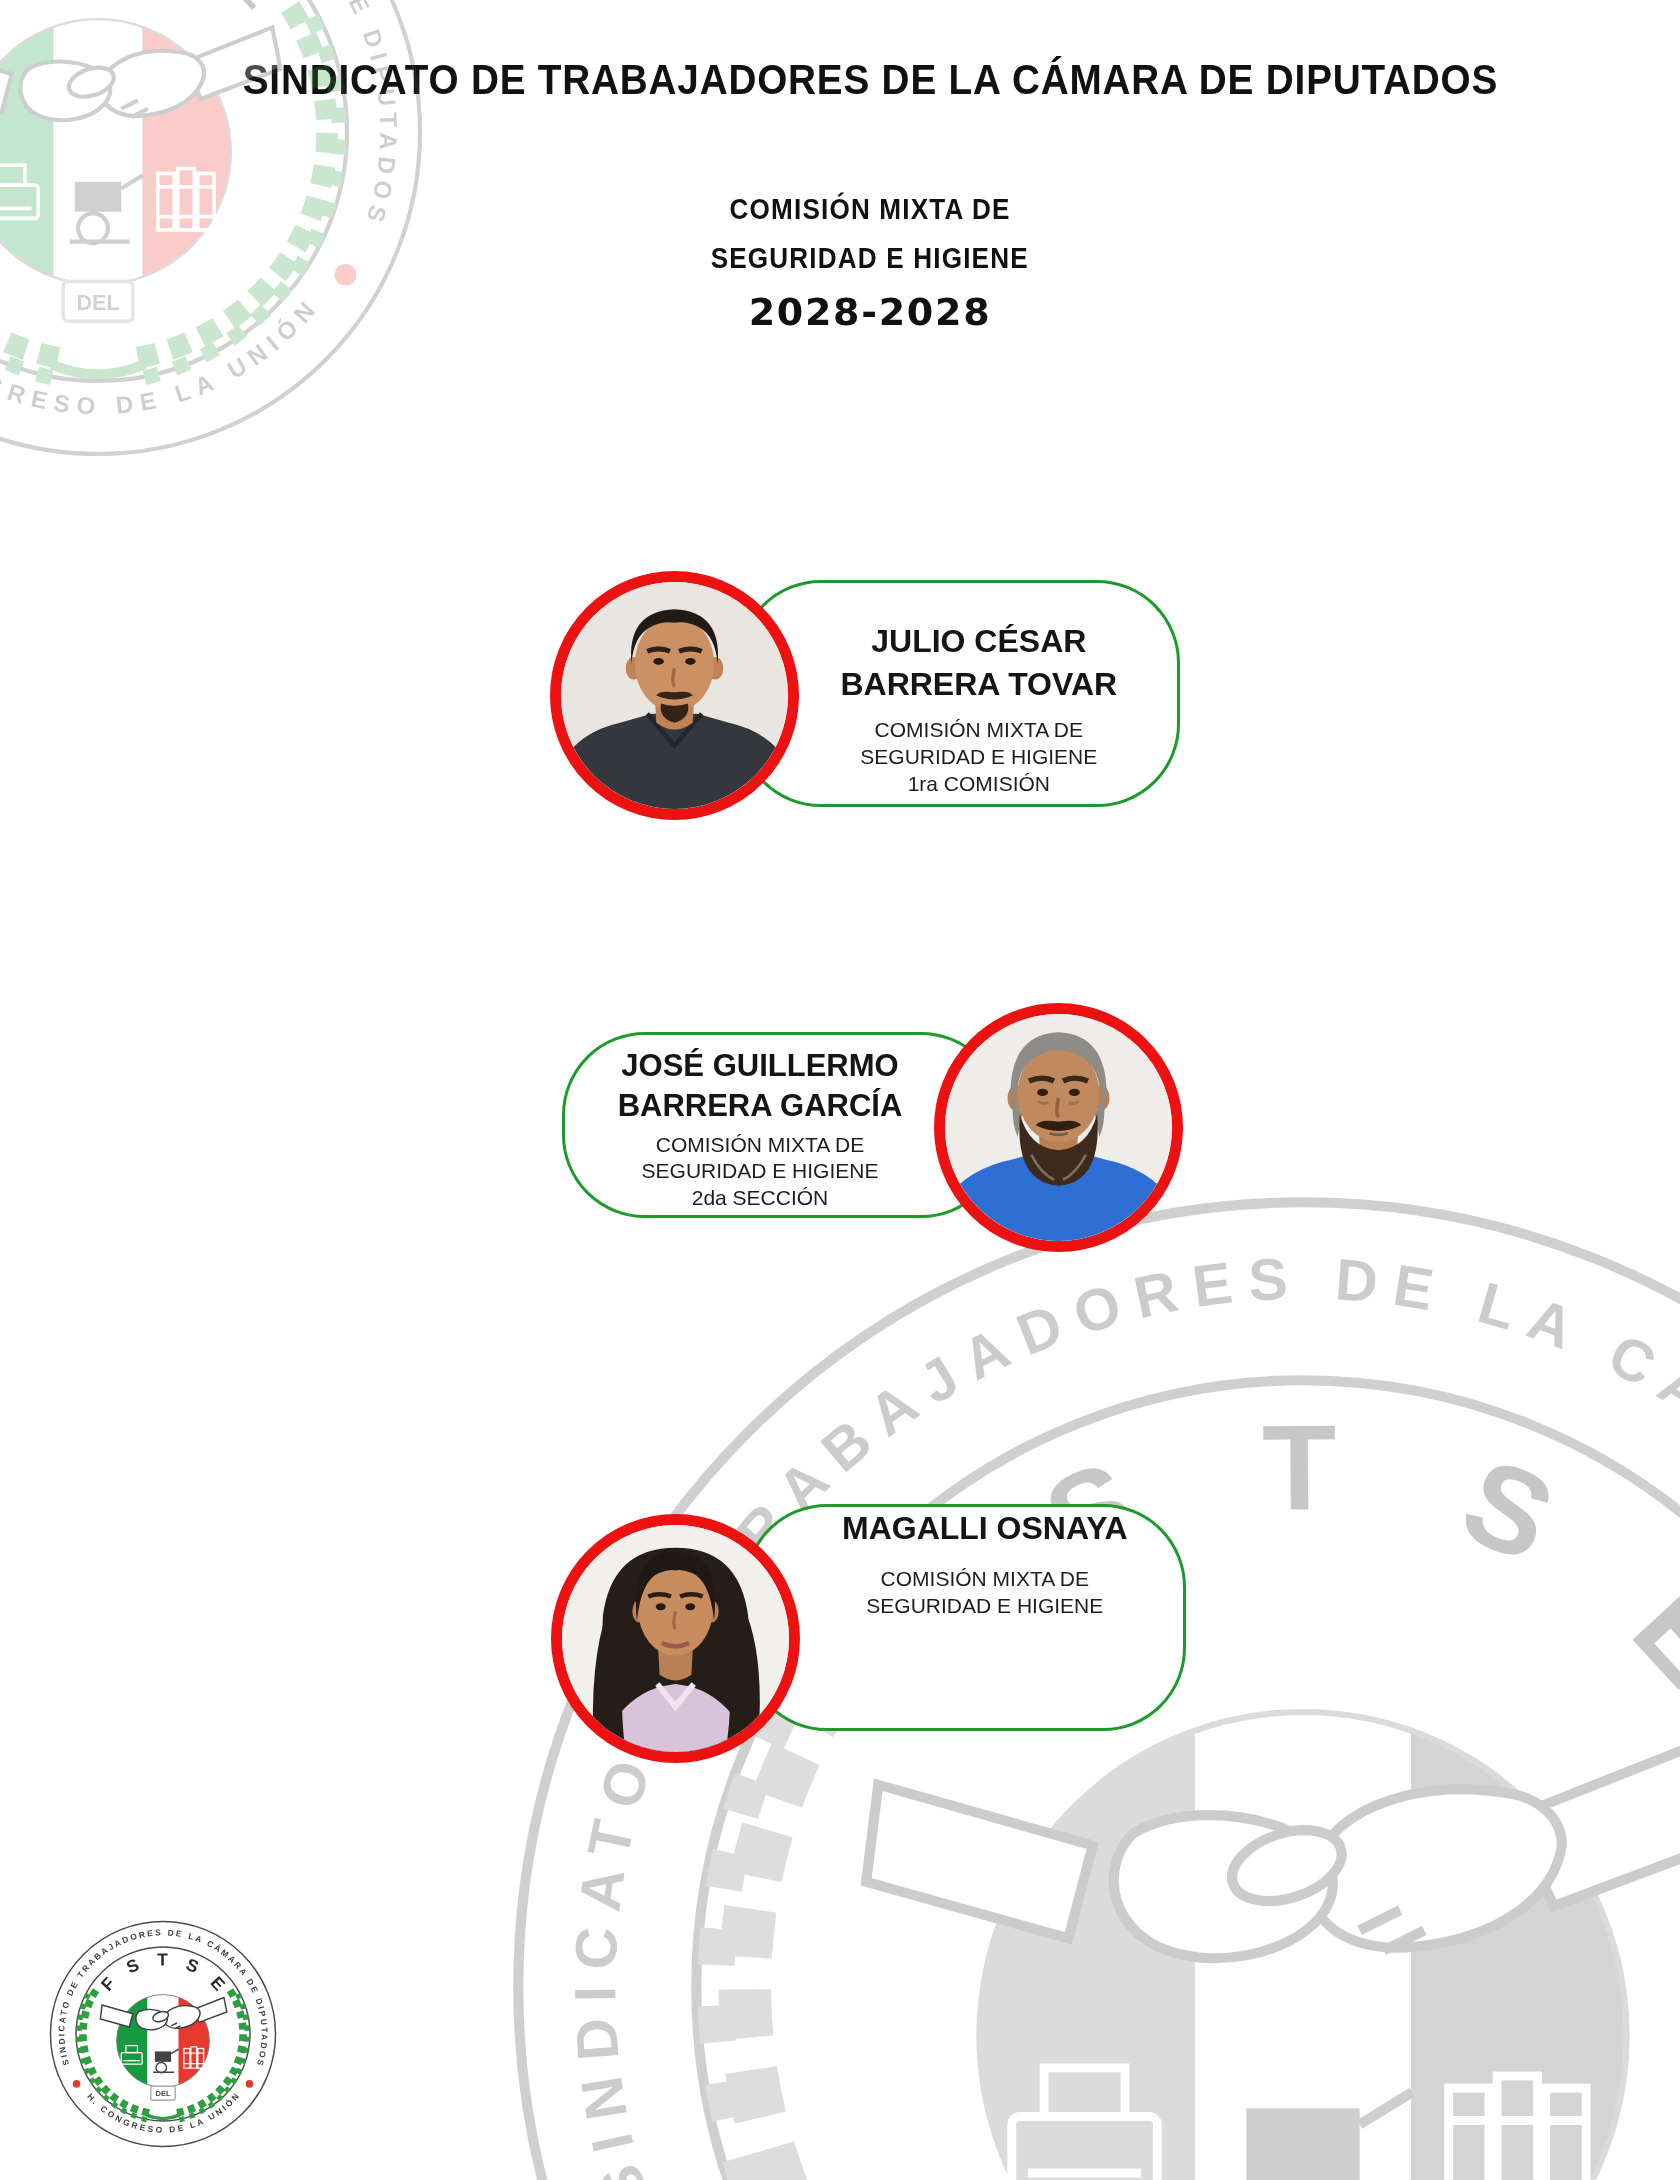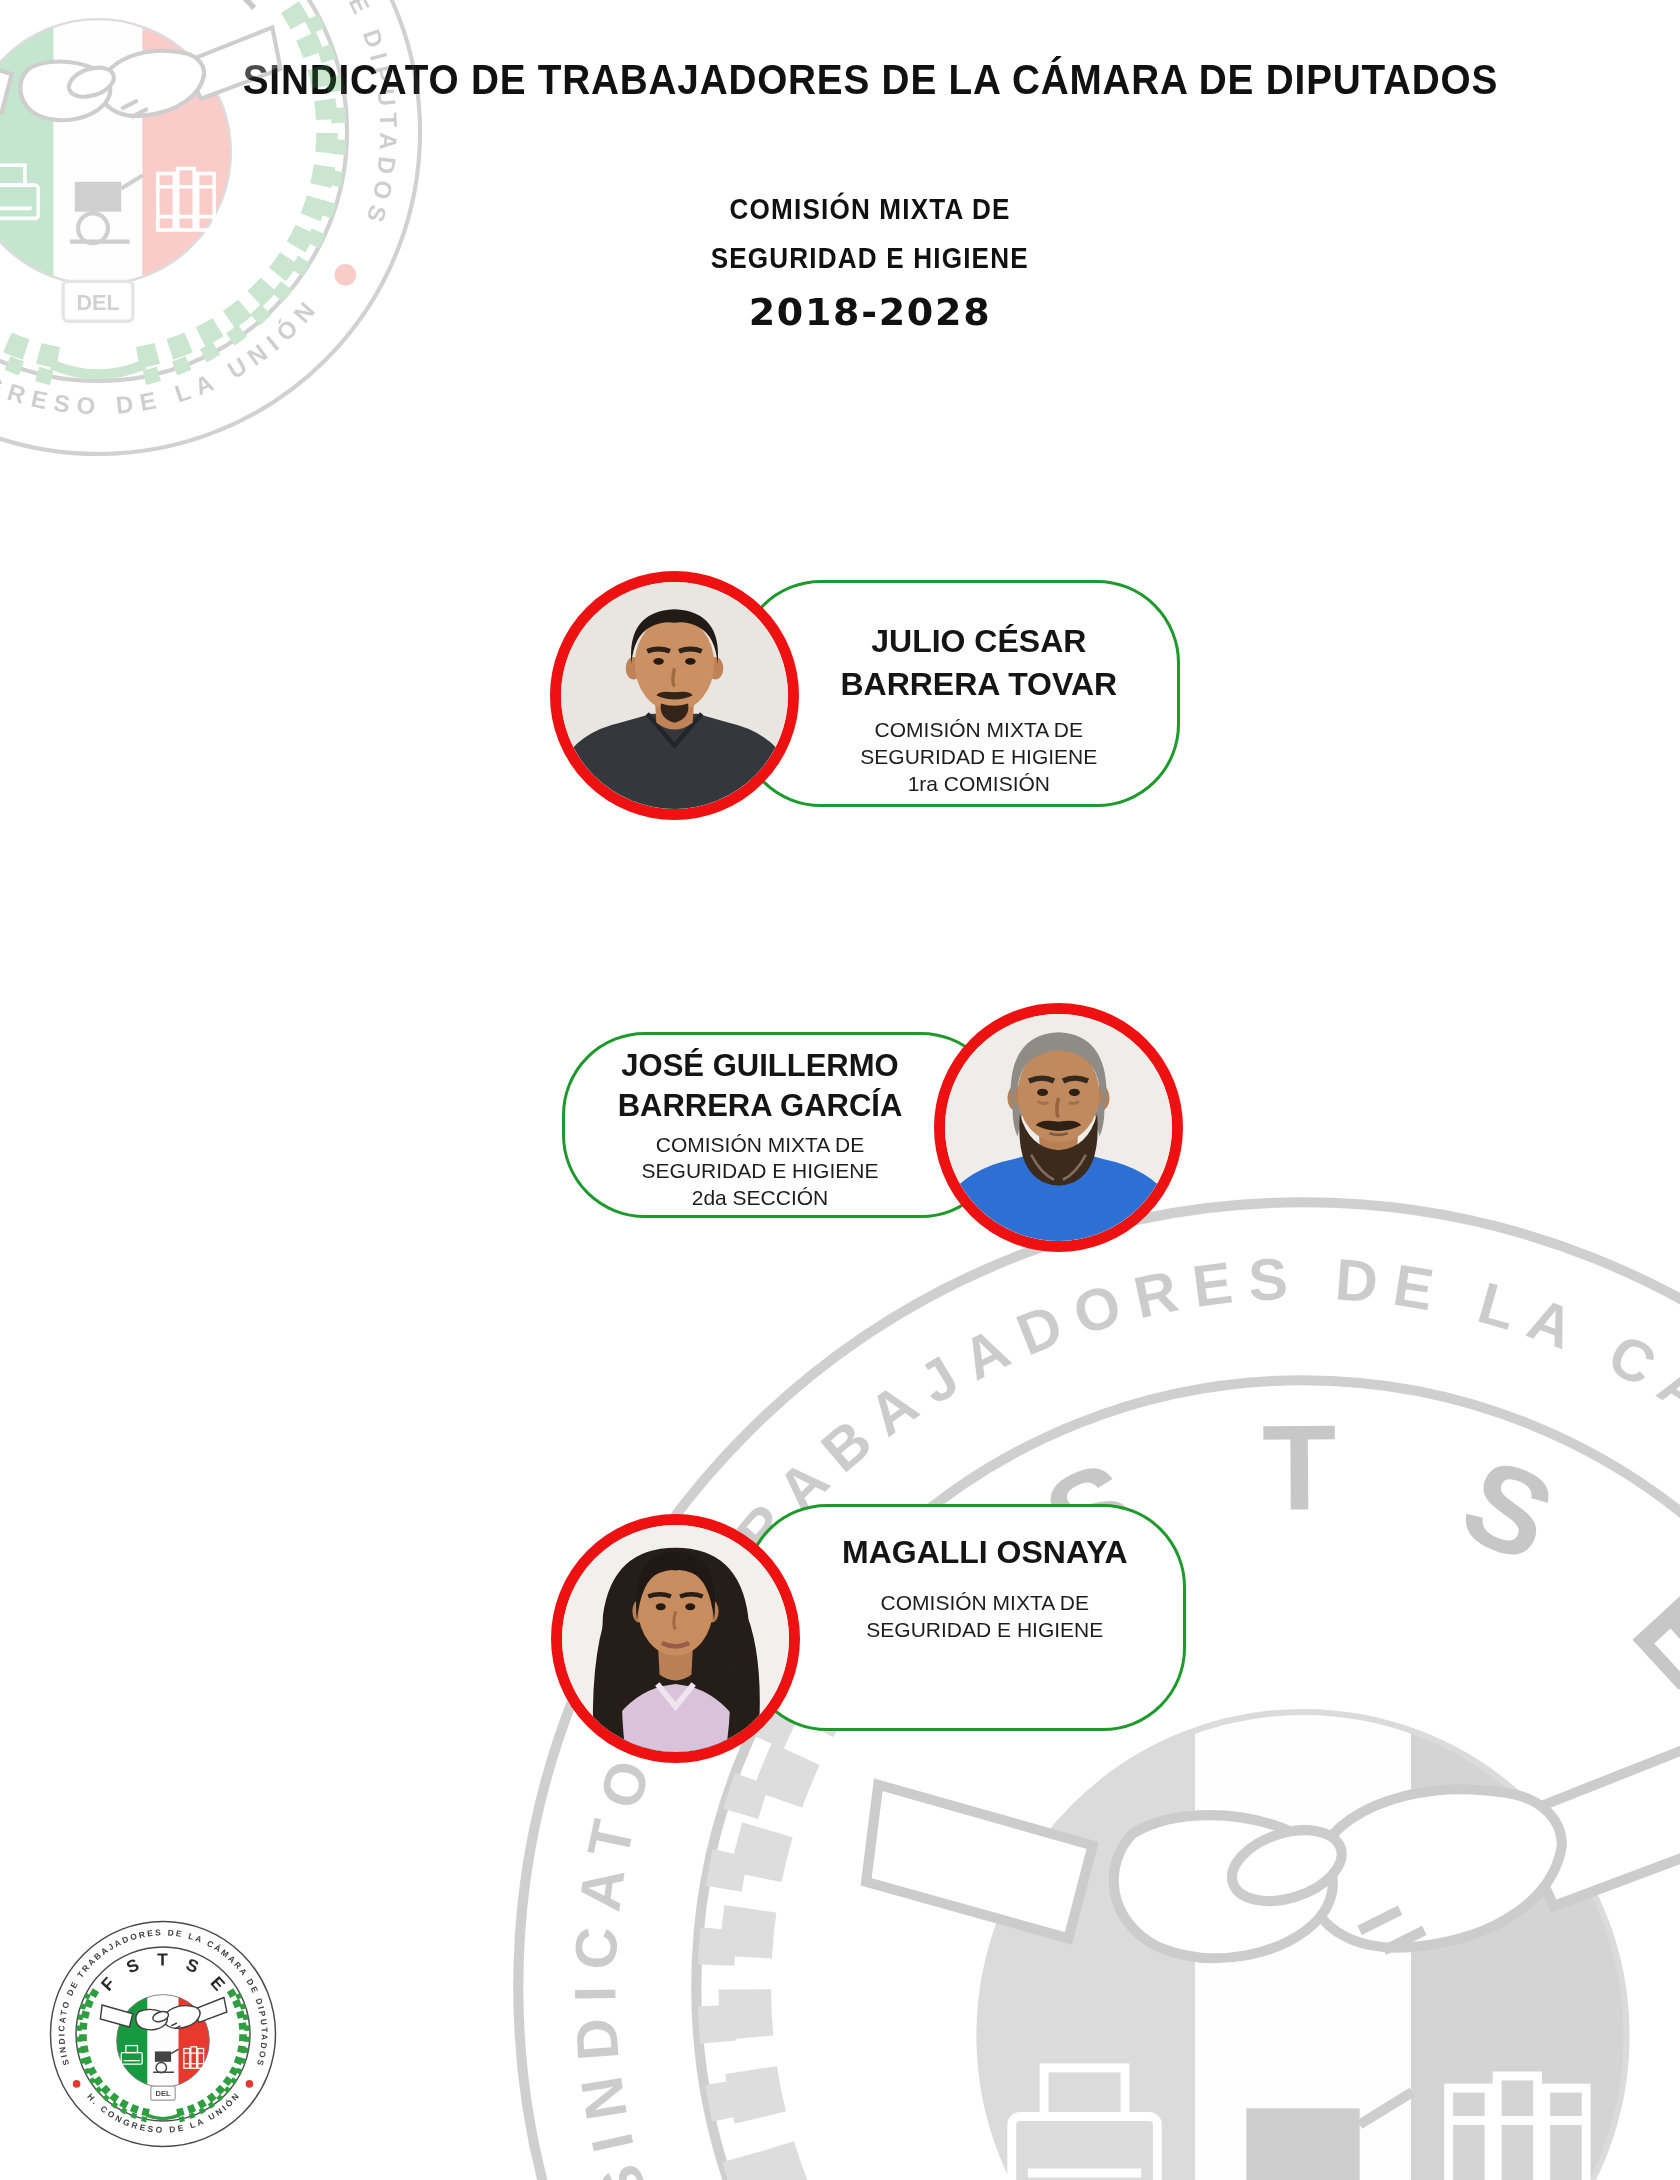--- a/index.html
+++ b/index.html
@@ -26,21 +26,21 @@
   .box{
     position:absolute;box-sizing:border-box;background:#fff;
     border:3.4px solid #1d9a2b;border-radius:83px;z-index:2;
   }
   .box1{left:738px;top:580px;width:442px;height:227px;}
   .box2{left:562px;top:1032px;width:442px;height:186px;}
   .box3{left:744px;top:1504px;width:442px;height:227px;}
   .stack{position:absolute;top:0;bottom:0;text-align:center;color:#151515;}
   .stack1{left:60px;right:20.4px;padding-top:37px;}
   .stack2{left:12px;right:58px;padding-top:11px;}
-  .stack3{left:60px;right:20.4px;padding-top:24px;}
+  .stack3{left:60px;right:20.4px;}
   .name{font-weight:bold;font-size:32px;line-height:43px;letter-spacing:0px;}
   .box2 .name{font-size:31px;line-height:40px;}
   .roles{margin-top:10.2px;}
   .box2 .roles{margin-top:6px;}
   .box3 .roles{margin-top:14.5px;}
   .role{font-size:21px;line-height:27px;color:#1d1d1d;}
   .box2 .role{line-height:26.4px;}
   
   .photo{
     position:absolute;width:227px;height:227px;border:11px solid #ee1111;
@@ -141,21 +141,21 @@
   <svg class="seal seal-giant" viewBox="0 0 1900 1900" width="1618" height="1618">
       <use href="#seal"></use>
     </svg>
   <svg class="seal seal-logo" viewBox="0 0 272 272" width="232" height="232">
       <use href="#seal"></use>
     </svg>
 
   <div class="hline title t1"><span class="condense">SINDICATO DE TRABAJADORES DE LA CÁMARA DE DIPUTADOS</span></div>
   <div class="hline sub s1"><span class="condense">COMISIÓN MIXTA DE</span></div>
   <div class="hline sub s2"><span class="condense">SEGURIDAD E HIGIENE</span></div>
-  <div class="hline term">2018-2028</div>
+  <div class="hline term">2028-2028</div>
   <div class="bar green gbar-l"></div>
   <div class="bar green gbar-r"></div>
   <div class="bar red rbar-l"></div>
   <div class="bar red rbar-r"></div>
 
   <div class="box box1">
     <div class="stack stack1">
       <div class="name">JULIO CÉSAR</div>
       <div class="name">BARRERA TOVAR</div>
       <div class="roles">

